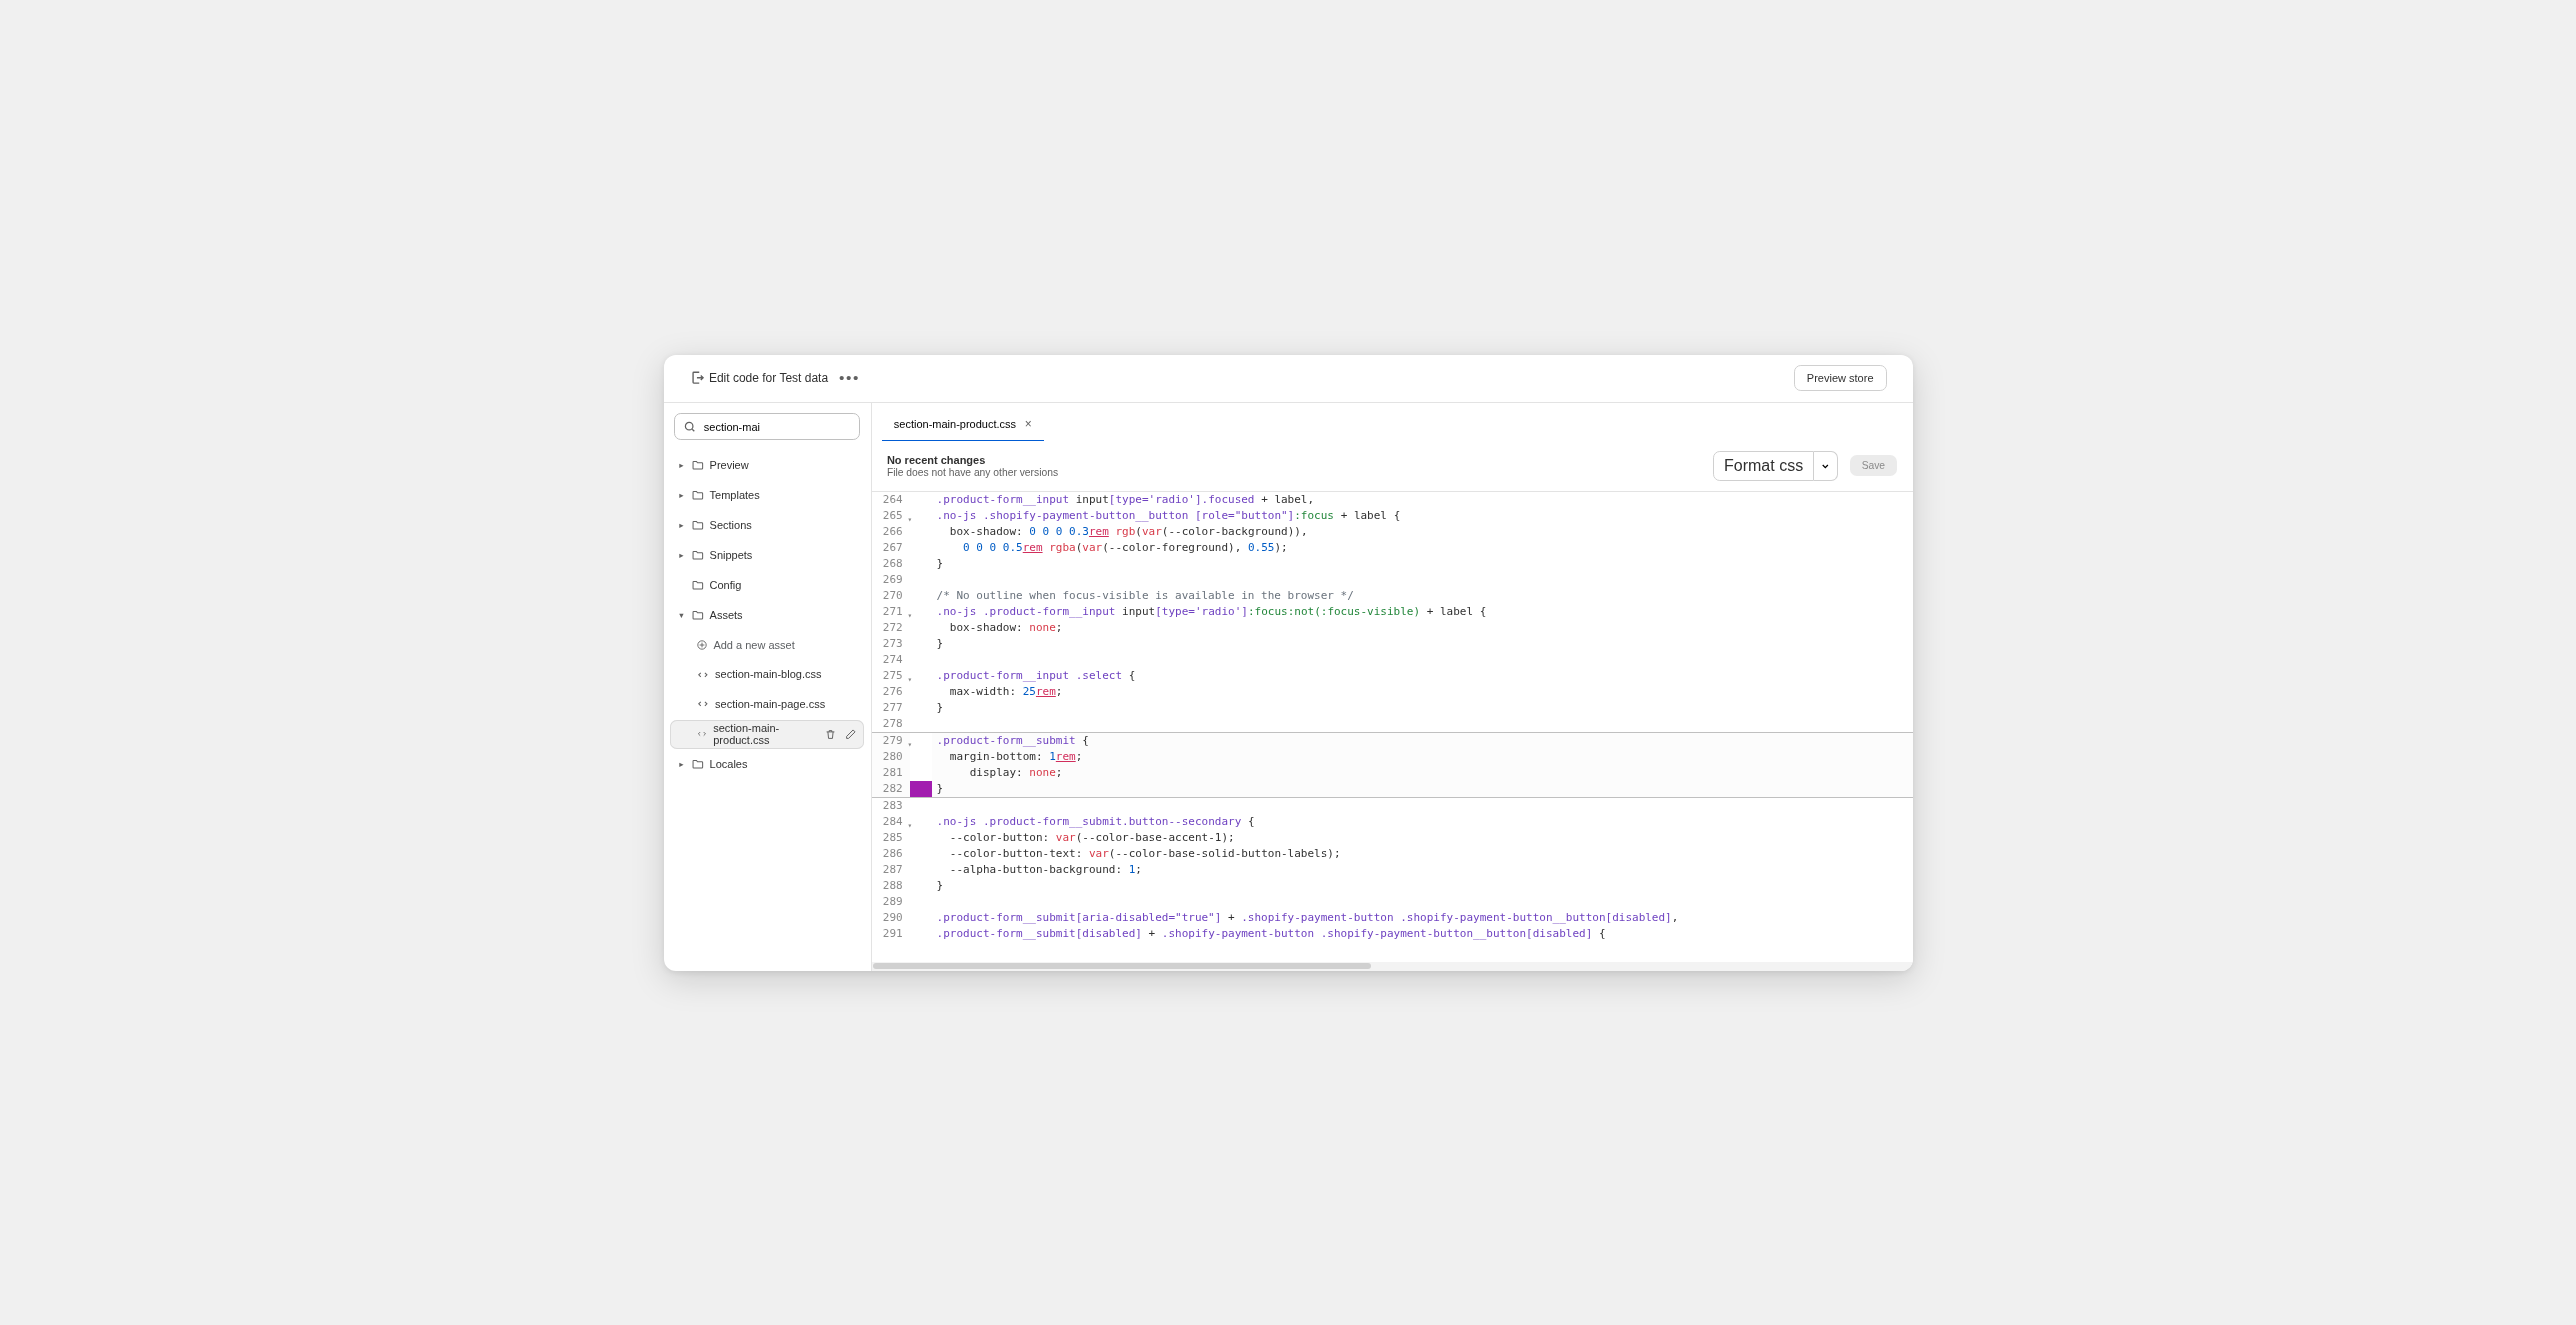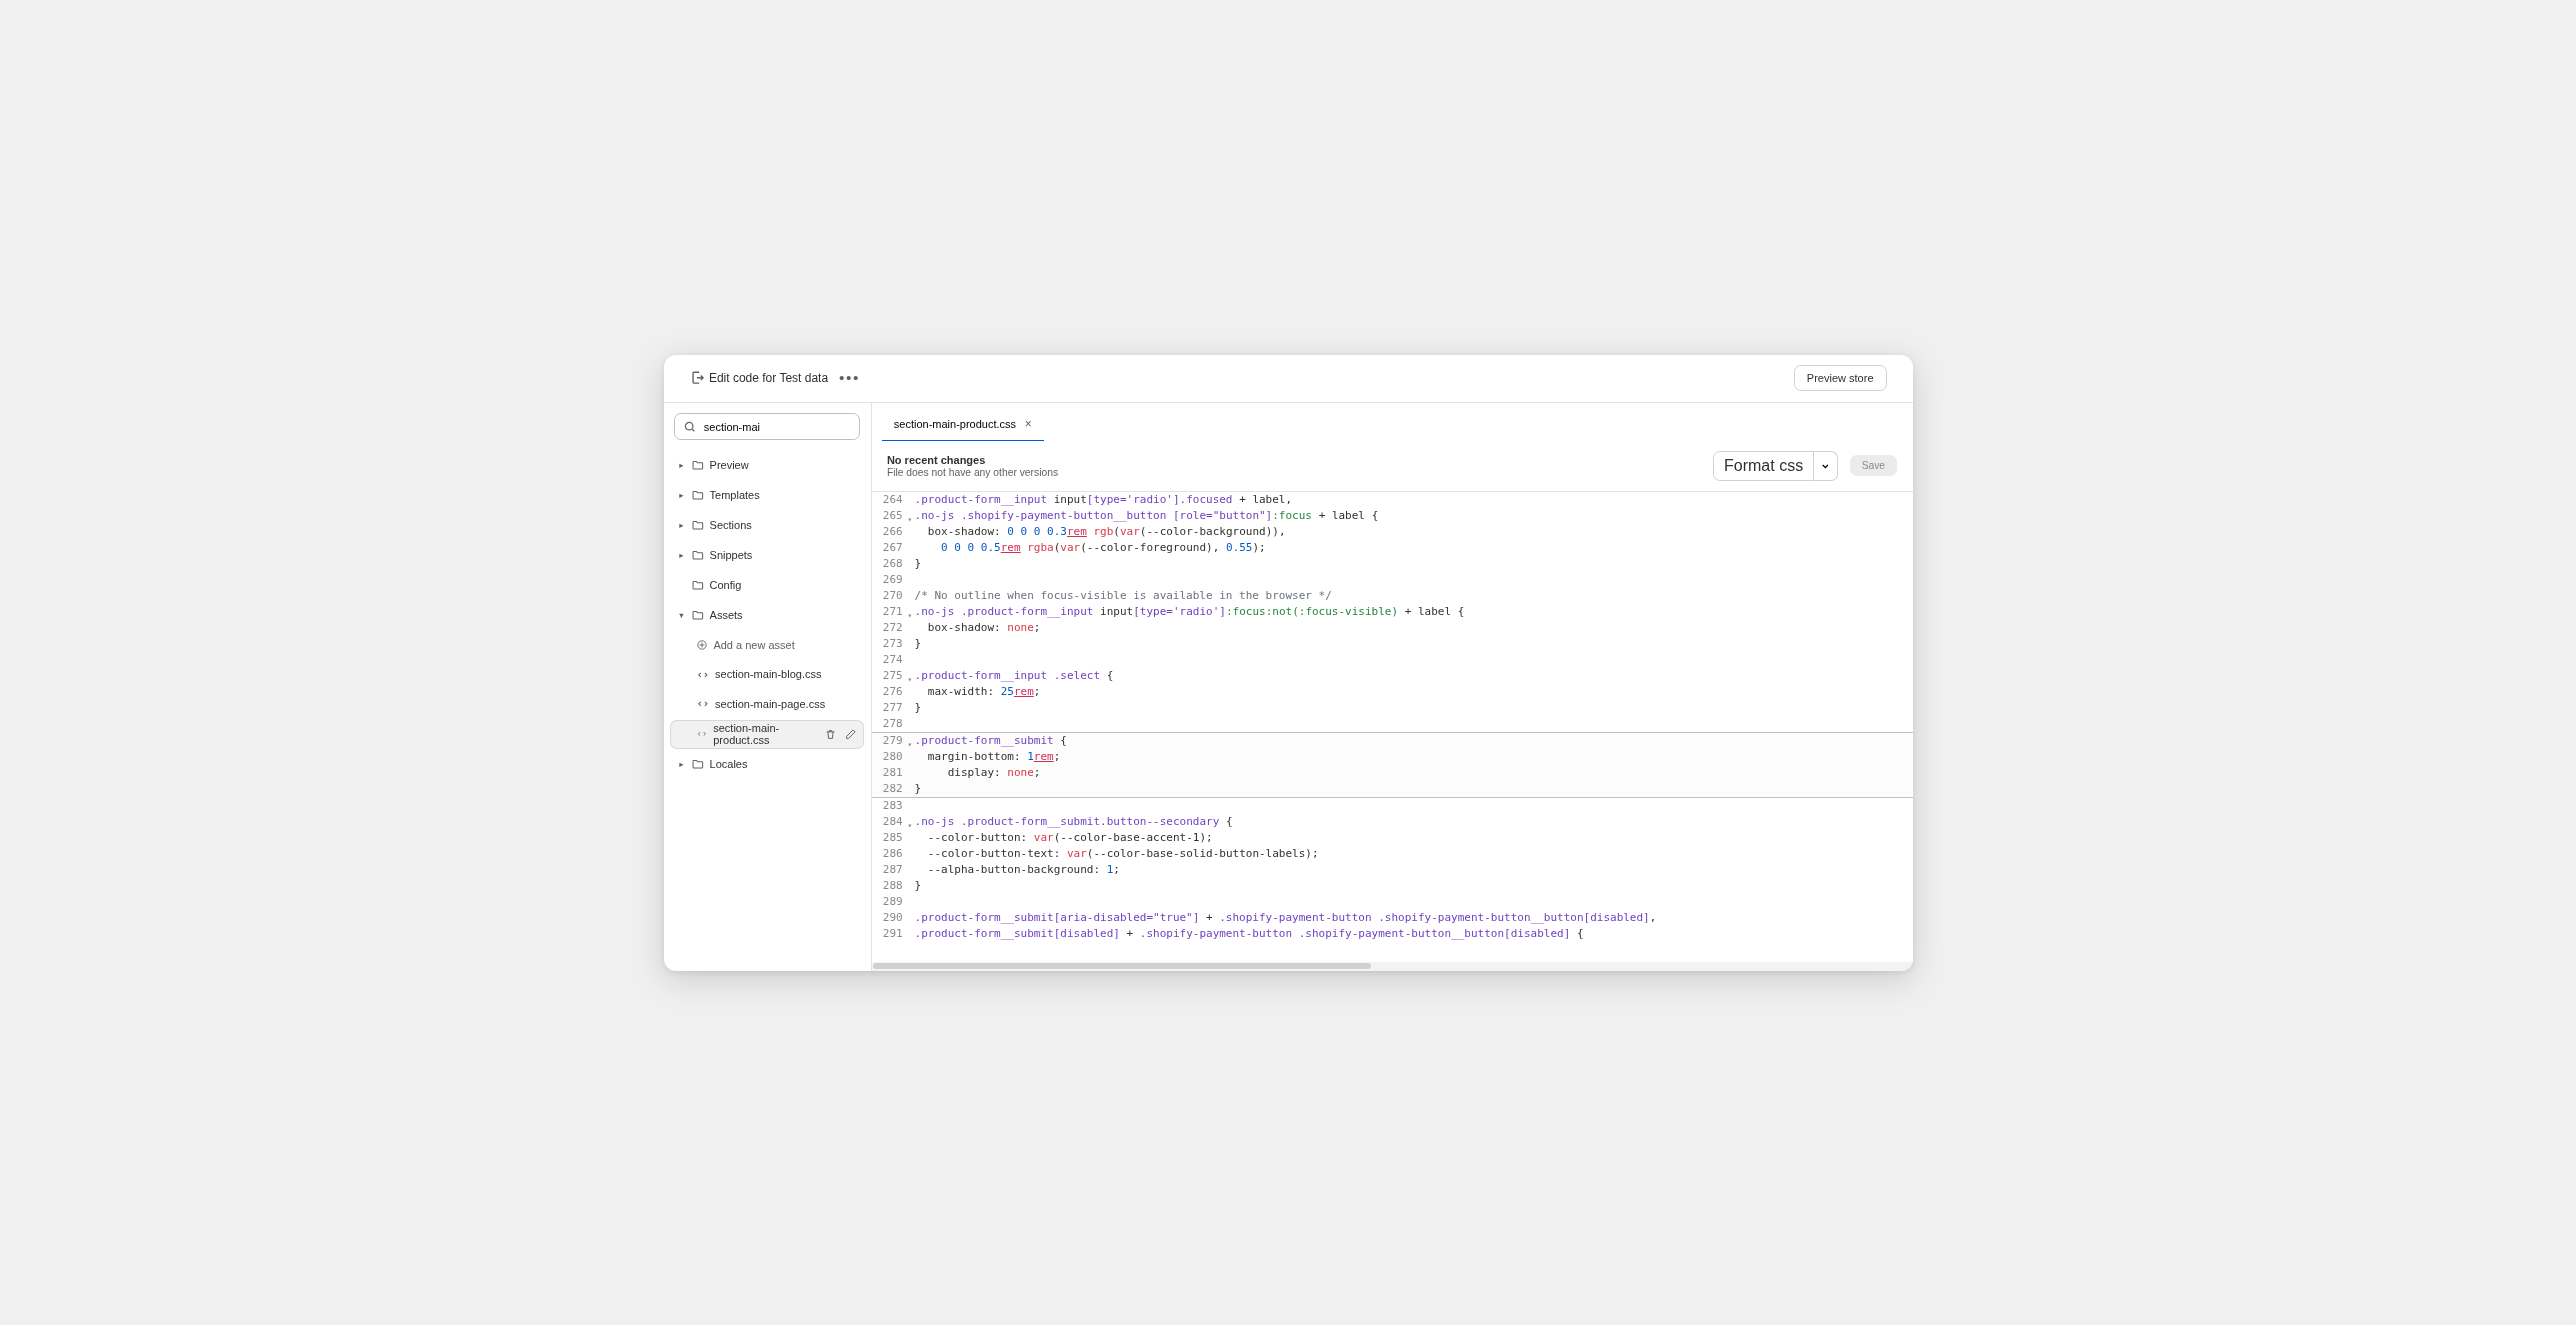--- a/index.html
+++ b/index.html
@@ -126,36 +126,37 @@
 }
 
 .code-area {
   flex: 1; overflow: auto; background: #fff;
   font-family: 'SF Mono', Menlo, Consolas, monospace;
   font-size: 11px; line-height: 16px;
   position: relative;
 }
 .code-line {
   display: flex;
+  gap: 22px;
 }
 .gutter {
   width: 38px; text-align: right; padding-right: 6.8px;
   color: #8a8a8a; user-select: none;
   position: relative;
 }
 .fold-mark {
   position: absolute; right: -2.6px; top: 3.4px;
   font-size: 7.7px; color: #8a8a8a;
 }
 .code-text { padding-left: 5.1px; white-space: pre; flex: 1; }
 .hl-block .code-text, .hl-block .gutter { background: #fcfcfc; }
 .hl-block { position: relative; }
 .hl-border-top { border-top: 0.9px solid #c0c0c0; }
 .hl-border-bottom { border-bottom: 0.9px solid #c0c0c0; }
-.cursor-line { background: #c2410c; }
+.cursor-line { background: #a21caf; }
 .tok-cls { color: #6f42c1; }
 .tok-pseudo { color: #22863a; }
 .tok-attr { color: #6f42c1; }
 .tok-num { color: #005cc5; }
 .tok-unit { color: #d12e5c; text-decoration: underline; }
 .tok-punc { color: #303030; }
 .tok-cmt { color: #6a737d; }
 .tok-kw { color: #d73a49; }
 .tok-var { color: #303030; }
 .tok-plain { color: #303030; }

